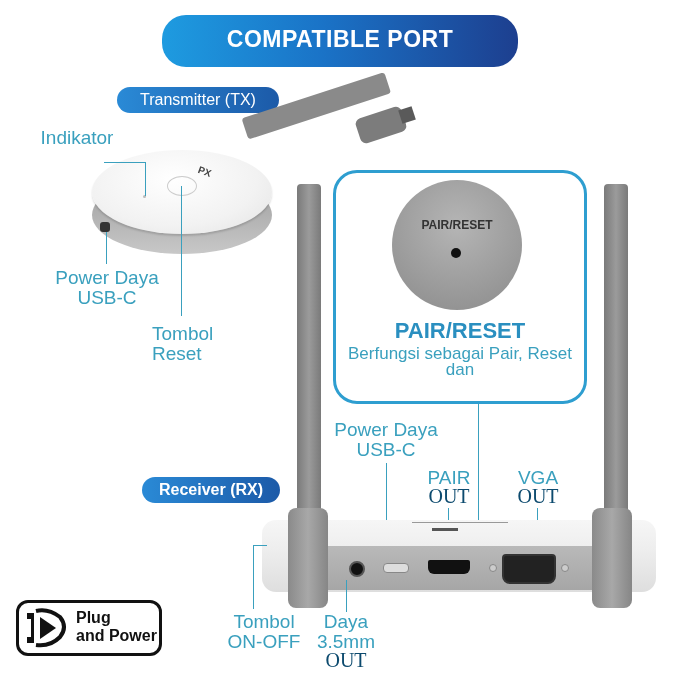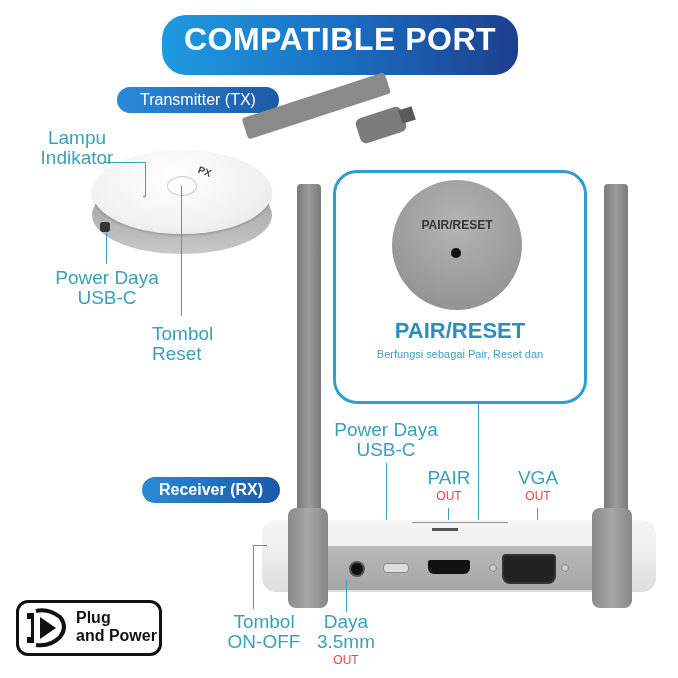--- a/index.html
+++ b/index.html
@@ -1,39 +1,39 @@
 <!DOCTYPE html>
 <html><head>
 <meta charset="utf-8">
 <style>
   html,body{margin:0;padding:0;background:#fff;}
   body{width:678px;height:678px;position:relative;overflow:hidden;font-family:"Liberation Sans","DejaVu Sans",sans-serif;}
   .abs{position:absolute;}
-  .title-pill{left:162px;top:15px;width:356px;height:60px;border-radius:24px;background:linear-gradient(90deg,#1e9be0 0%,#1a73c7 45%,#1d3f8f 100%);color:#fff;font-weight:bold;font-size:32px;line-height:48px;text-align:center;letter-spacing:0.5px;}
+  .title-pill{left:162px;top:15px;width:356px;height:52px;border-radius:24px;background:linear-gradient(90deg,#1e9be0 0%,#1a73c7 45%,#1d3f8f 100%);color:#fff;font-weight:bold;font-size:23px;line-height:48px;text-align:center;letter-spacing:0.5px;}
   .pill{height:26px;border-radius:13px;background:linear-gradient(90deg,#2a8ad6,#1c5aa8);color:#fff;font-size:16px;line-height:26px;text-align:center;}
   .lbl{color:#3aa0be;font-size:19px;line-height:20px;text-align:center;}
-  .lbl-sm{color:#ef4444;font-size:12px;line-height:17px;text-align:center;}
+  .lbl-sm{color:#0c4a6e;font-size:20px;line-height:17px;text-align:center;font-family:Liberation Serif, serif;}
   .line{background:#3aa0be;}
   
   .tx-cable{left:245px;top:118px;width:150px;height:22px;background:#8a8a8a;transform:rotate(-18deg);transform-origin:left center;border-radius:3px;}
   .tx-plug{left:357px;top:112px;width:48px;height:26px;background:#7c7c7c;border-radius:6px;transform:rotate(-18deg);}
   .tx-tip{left:400px;top:108px;width:14px;height:14px;background:#5a5a5a;transform:rotate(-18deg);}
   .tx-side{left:92px;top:176px;width:180px;height:78px;border-radius:50%;background:linear-gradient(180deg,#9a9a9a,#c8c8c8);}
   .tx-top{left:92px;top:150px;width:180px;height:84px;border-radius:50%;background:radial-gradient(ellipse at 45% 35%,#ffffff 0%,#f2f2f2 60%,#e2e2e2 100%);box-shadow:0 2px 2px rgba(0,0,0,0.15);}
   .tx-btn{left:167px;top:176px;width:28px;height:18px;border-radius:50%;border:1px solid #ccc;}
   .tx-led{left:143px;top:195px;width:3px;height:3px;border-radius:50%;background:#bbb;}
   .tx-logo{left:198px;top:166px;font-size:10px;font-weight:bold;color:#444;transform:rotate(20deg);}
   .tx-port{left:100px;top:222px;width:10px;height:10px;border-radius:3px;background:#333;}
   
   .info-box{left:333px;top:170px;width:254px;height:234px;border:3px solid #2e9ed0;border-radius:24px;box-sizing:border-box;background:#fff;}
   .reset-disc{left:392px;top:180px;width:130px;height:130px;border-radius:50%;background:radial-gradient(circle at 50% 35%,#b5b5b5,#979797 70%,#8b8b8b);}
   .reset-disc-text{left:392px;top:218px;width:130px;text-align:center;font-size:12px;font-weight:bold;color:#333;}
   .reset-hole{left:451px;top:248px;width:10px;height:10px;border-radius:50%;background:#111;}
   .reset-title{left:333px;top:318px;width:254px;text-align:center;font-size:22px;font-weight:bold;color:#2a8fc0;}
-  .reset-desc{left:340px;top:346px;width:240px;text-align:center;font-size:11px;line-height:16px;color:#3aa0be;}
+  .reset-desc{left:340px;top:346px;width:240px;text-align:center;font-size:17px;line-height:16px;color:#3aa0be;}
   
   .ant{width:24px;border-radius:4px;background:linear-gradient(90deg,#7a7a7a,#9b9b9b 50%,#7a7a7a);}
   .ant-base{width:40px;border-radius:8px;background:linear-gradient(90deg,#8a8a8a,#a8a8a8 50%,#868686);}
   .rx-body{left:262px;top:520px;width:394px;height:72px;border-radius:14px;background:linear-gradient(180deg,#f6f6f6 0%,#eeeeee 40%,#dedede 100%);}
   .rx-front{left:320px;top:546px;width:278px;height:44px;background:linear-gradient(180deg,#b9b9b9,#a6a6a6);border-radius:4px;}
   .port-jack{left:349px;top:561px;width:12px;height:12px;border-radius:50%;background:#111;border:2px solid #555;}
   .port-usbc{left:383px;top:563px;width:24px;height:8px;border-radius:4px;background:#ddd;border:1px solid #888;}
   .port-hdmi{left:428px;top:560px;width:42px;height:14px;background:#111;border-radius:2px 2px 6px 6px;}
   .port-vga{left:502px;top:554px;width:50px;height:26px;background:#222;border-radius:4px 4px 8px 8px;border:2px solid #333;}
   .screw{width:6px;height:6px;border-radius:50%;background:#ccc;border:1px solid #888;}
@@ -53,21 +53,20 @@
 <div class="abs tx-plug"></div>
 <div class="abs tx-tip"></div>
 <div class="abs tx-side"></div>
 <div class="abs tx-top"></div>
 <div class="abs tx-btn"></div>
 <div class="abs tx-led"></div>
 <div class="abs tx-logo">PX</div>
 <div class="abs tx-port"></div>
 
 <div class="abs lbl" style="left:22px;top:128px;width:110px;">
-  <div>Lampu</div>
   <div>Indikator</div>
 </div>
 <div class="abs line" style="left:104px;top:162px;width:42px;height:1px;"></div>
 <div class="abs line" style="left:145px;top:162px;width:1px;height:34px;"></div>
 
 <div class="abs line" style="left:106px;top:232px;width:1px;height:32px;"></div>
 <div class="abs lbl" style="left:44px;top:268px;width:126px;">
   <div>Power Daya</div>
   <div>USB-C</div>
 </div>

